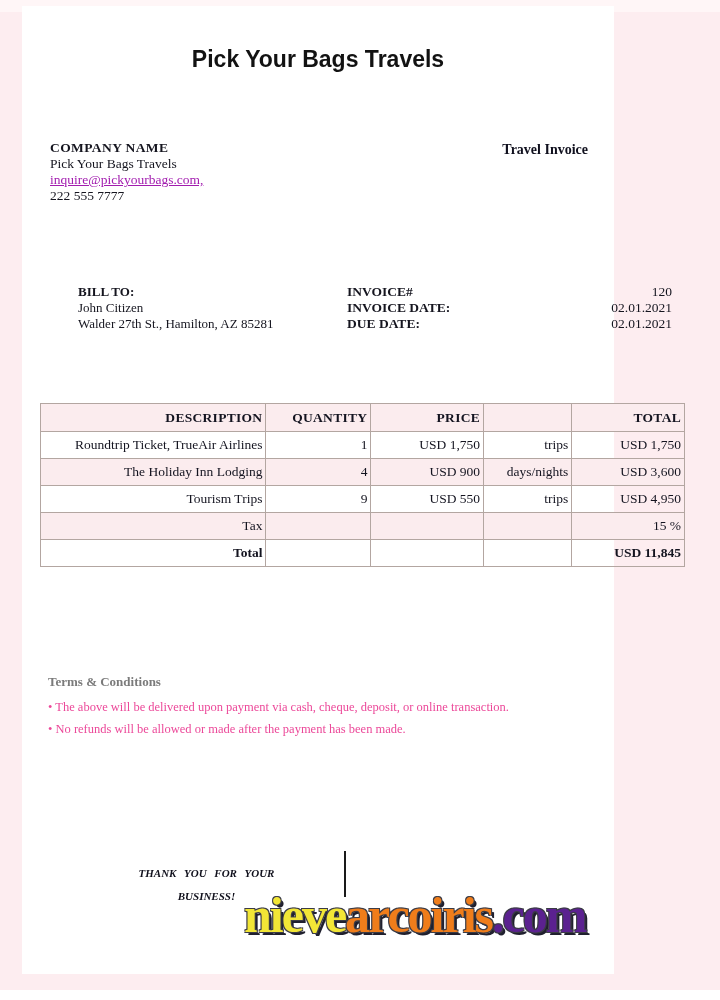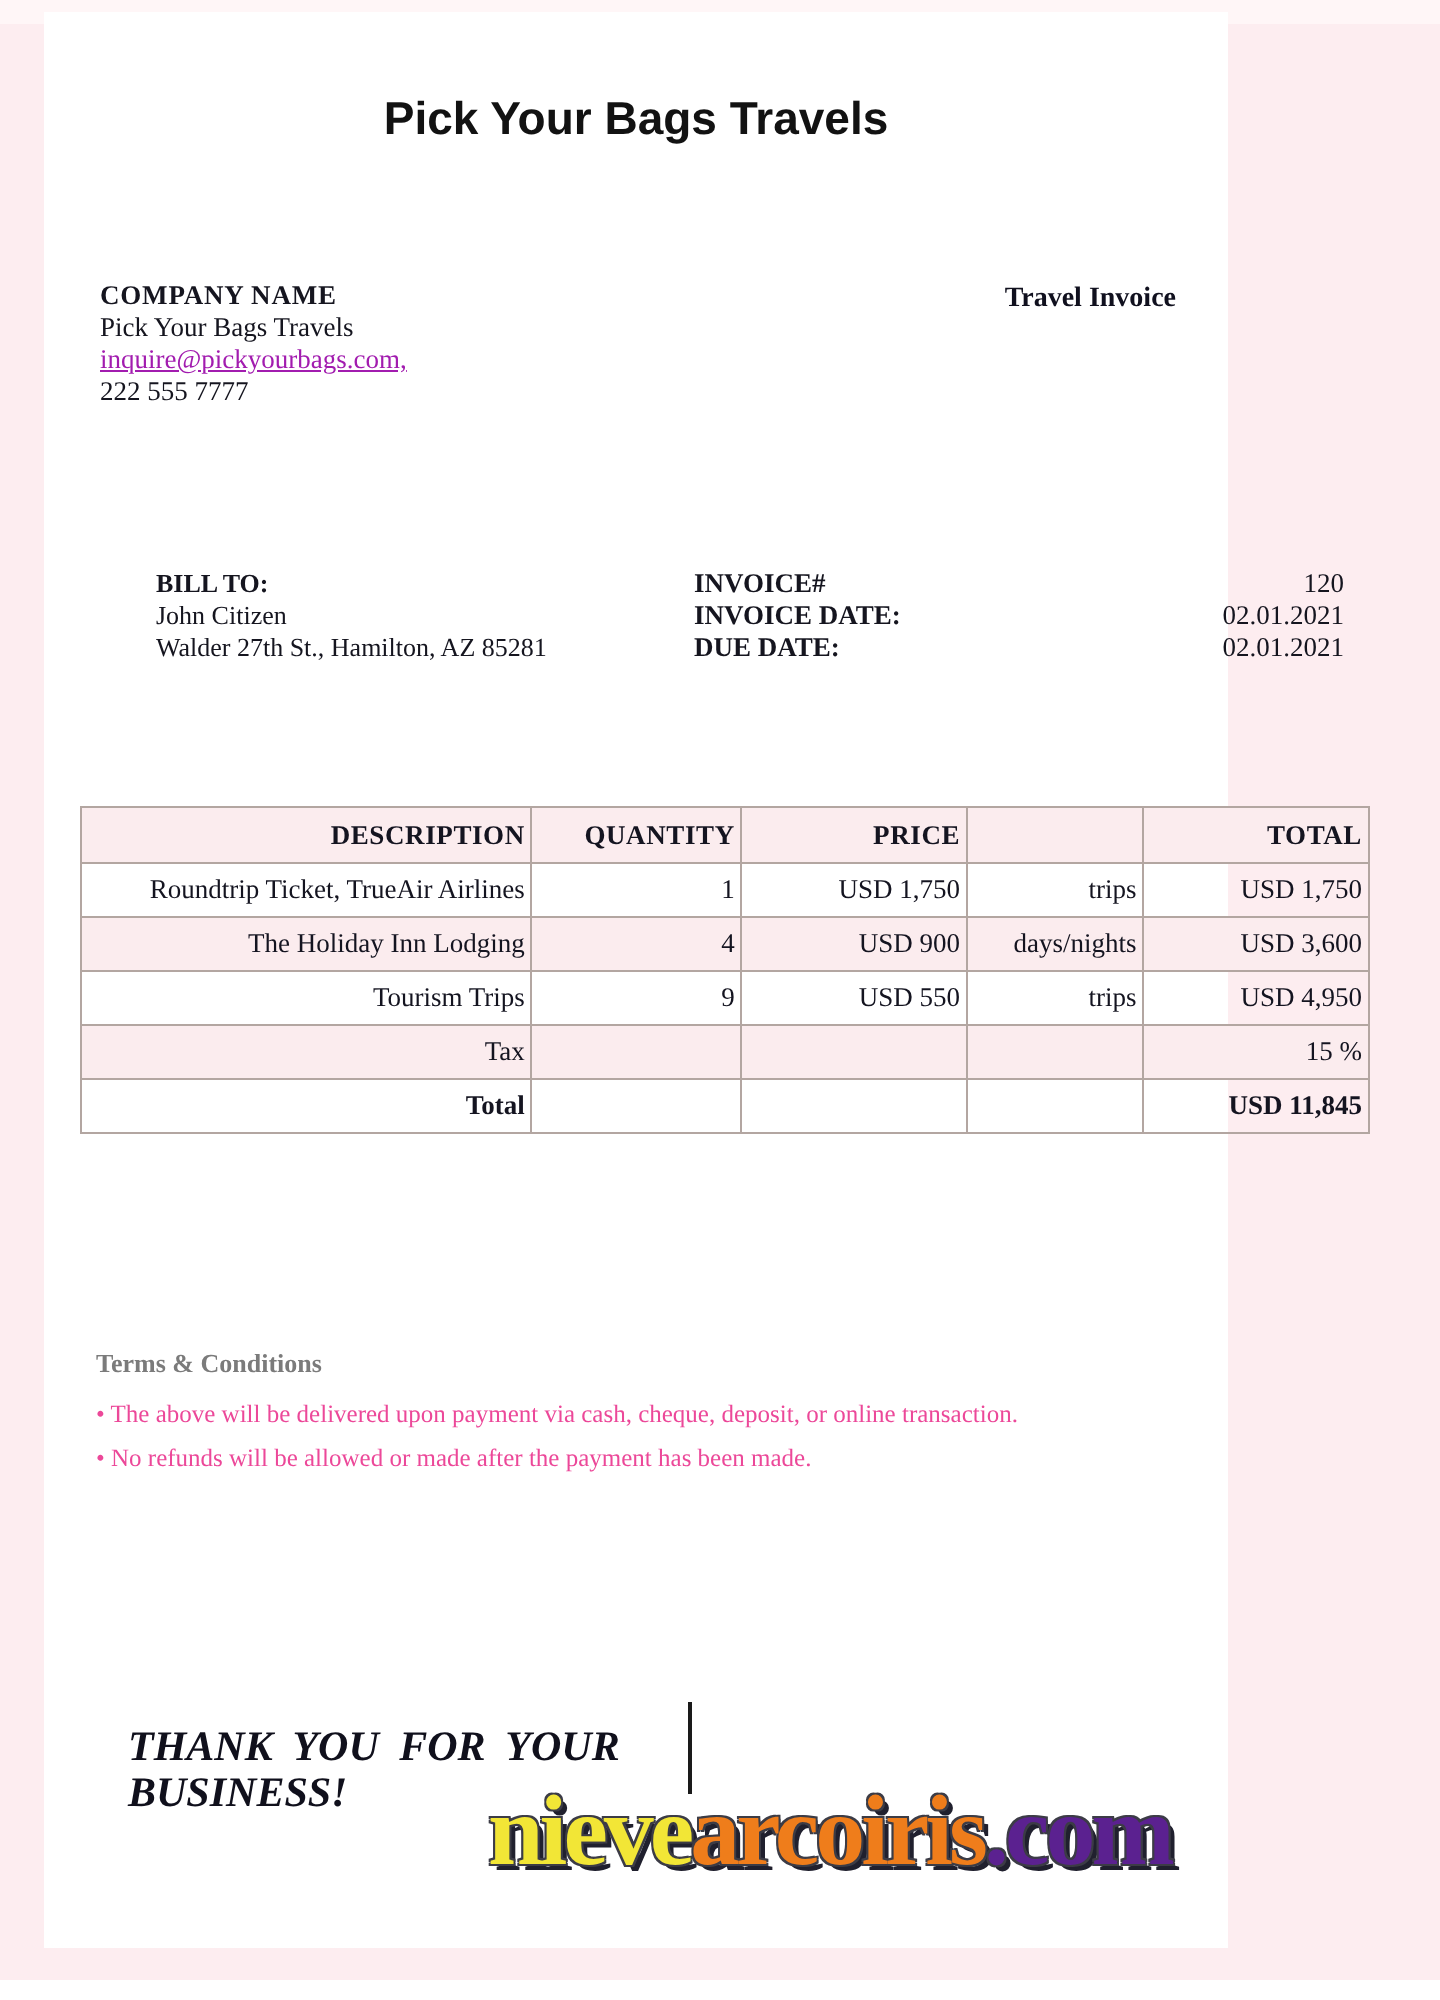--- a/index.html
+++ b/index.html
@@ -74,22 +74,23 @@
   .invoice-table tr.alt td { background: #fbecee; }
   .invoice-table tr.total-row td { font-weight: bold; }
   .terms-block {
     position: absolute; left: 26px; top: 668px; width: 600px;
     color: #7b7b7b; font-size: 13px;
   }
   .terms-heading { font-weight: bold; margin-bottom: 6px; }
   .terms-item { font-size: 12.5px; line-height: 22px; color: #ec4899; }
   .thankyou-block {
     position: absolute; left: 42px; top: 856px; width: 285px;
+    text-align: center;
     font-weight: bold; font-style: italic;
-    font-size: 21px; line-height: 23px;
+    font-size: 11px; line-height: 23px;
     word-spacing: 5px;
     color: #10101c;
   }
   .vline {
     position: absolute; left: 322px; top: 845px;
     width: 2px; height: 46px; background: #1a1a1a;
   }
   .watermark {
     position: absolute; left: 222px; top: 882px;
     font-family: Liberation Serif, serif;

